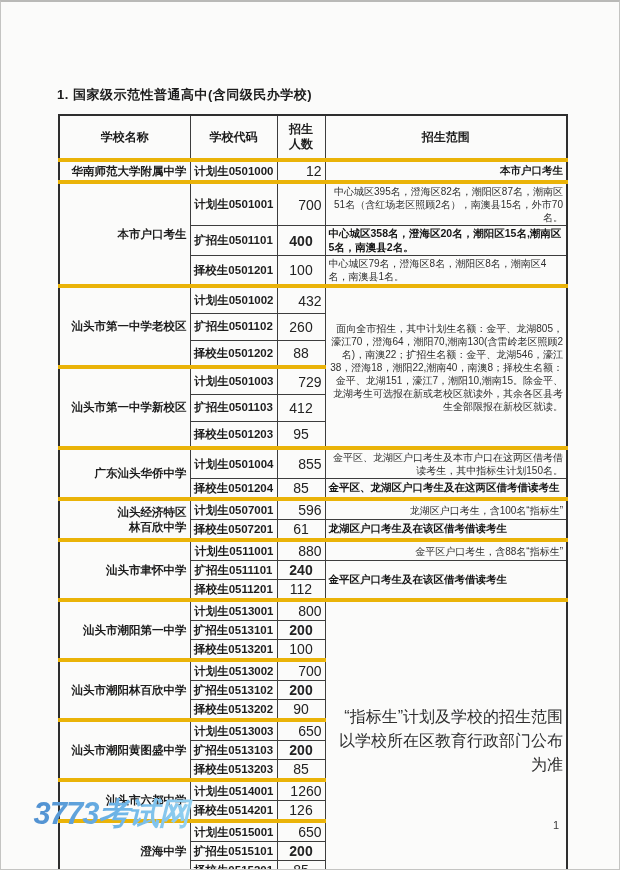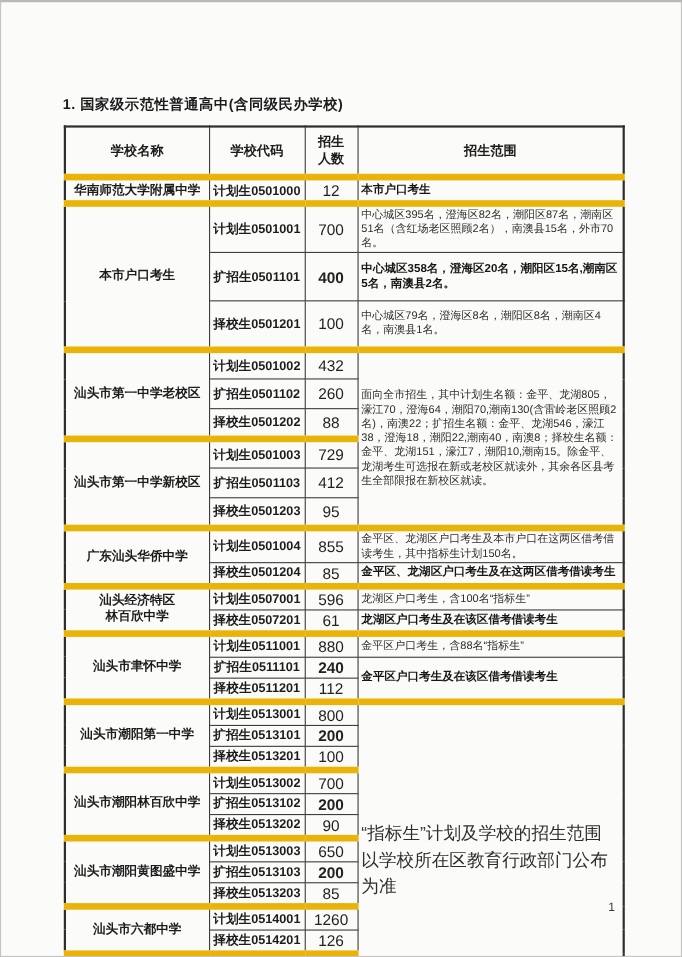--- a/index.html
+++ b/index.html
@@ -33,29 +33,29 @@
     padding:1px 3px;
     vertical-align:middle;
     overflow:hidden;
   }
   .adm thead th{
     font-size:12px;font-weight:bold;text-align:center;
     white-space:pre-line;line-height:1.25;
     height:40px;
     border-bottom:2px solid #2e2e2e;
   }
-  tr.gs>td{border-top:6px solid #eab308;}
+  tr.gs>td{border-top:4px solid #eab308;text-align:right;}
   .nm{font-size:11.5px;font-weight:bold;text-align:center;white-space:pre-line;line-height:1.3;}
   .cd{font-size:11.5px;font-weight:bold;text-align:center;white-space:nowrap;}
   .qt{font-size:14px;text-align:center;color:#222;}
   .sc{font-size:10px;color:#2e2e2e;line-height:1.3;padding:2px 4px;}
   .scb{font-size:10.5px;font-weight:bold;color:#161616;line-height:1.3;padding:2px 4px;margin-left:25px;}
   .b{font-weight:bold;}
   tr.r15{height:15px} tr.r17{height:17px} tr.r25{height:25px}
-  tr.r27{height:27px} tr.r30{height:44px}
+  tr.r27{height:27px} tr.r30{height:30px}
   .watermark{position:absolute;left:10px;top:796px;width:200px;text-align:center;}
   .wm-title{
     font-size:31px;font-weight:bold;font-style:italic;letter-spacing:-1px;
     background:linear-gradient(100deg,#4f8ecf 10%,#6fb6e8 55%,#9ad6f2 95%);
     -webkit-background-clip:text;background-clip:text;
     -webkit-text-fill-color:transparent;color:#5b9bd5;
     line-height:1.05;
   }
   .wm-domain{
     font-size:16px;font-weight:bold;letter-spacing:2px;color:#ef8c79;
@@ -243,15 +243,16 @@
       <td class="qt b">200</td>
     </tr>
     <tr class="r15">
       <td class="cd">择校生0515201</td>
       <td class="qt">85</td>
     </tr>
   </tbody>
 </table>
 
 <div class="watermark">
+  <div class="wm-title">3773考试网</div>
 </div>
 
 <div class="pagenum">1</div>
 
 </body></html>

